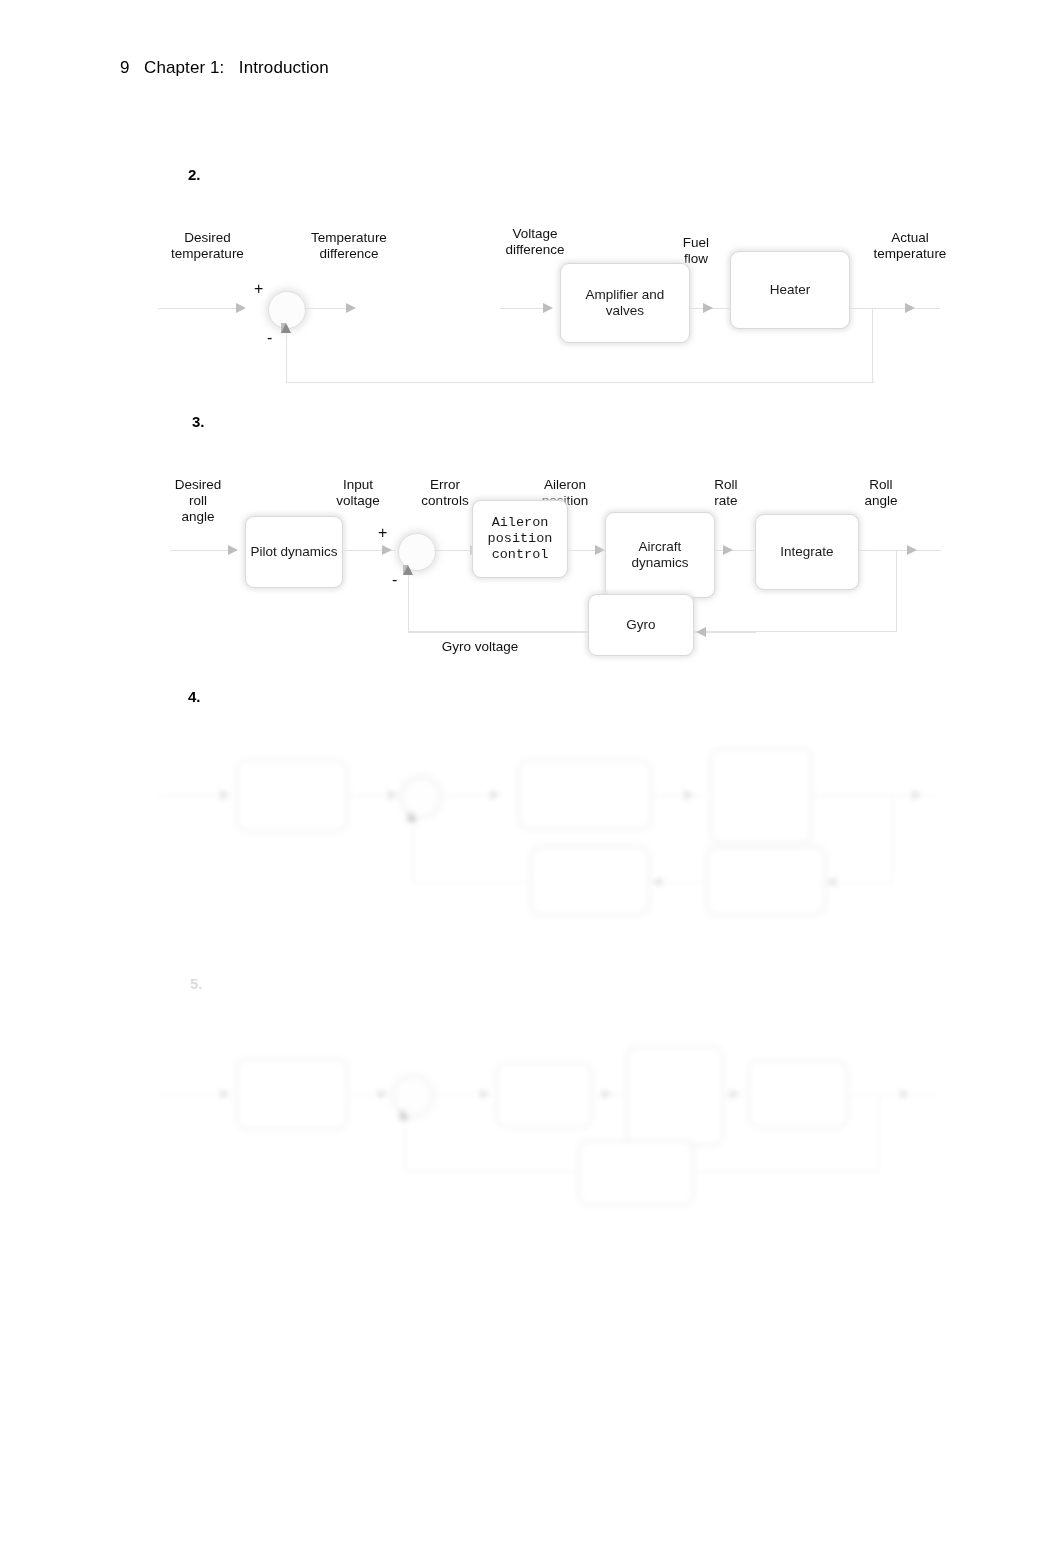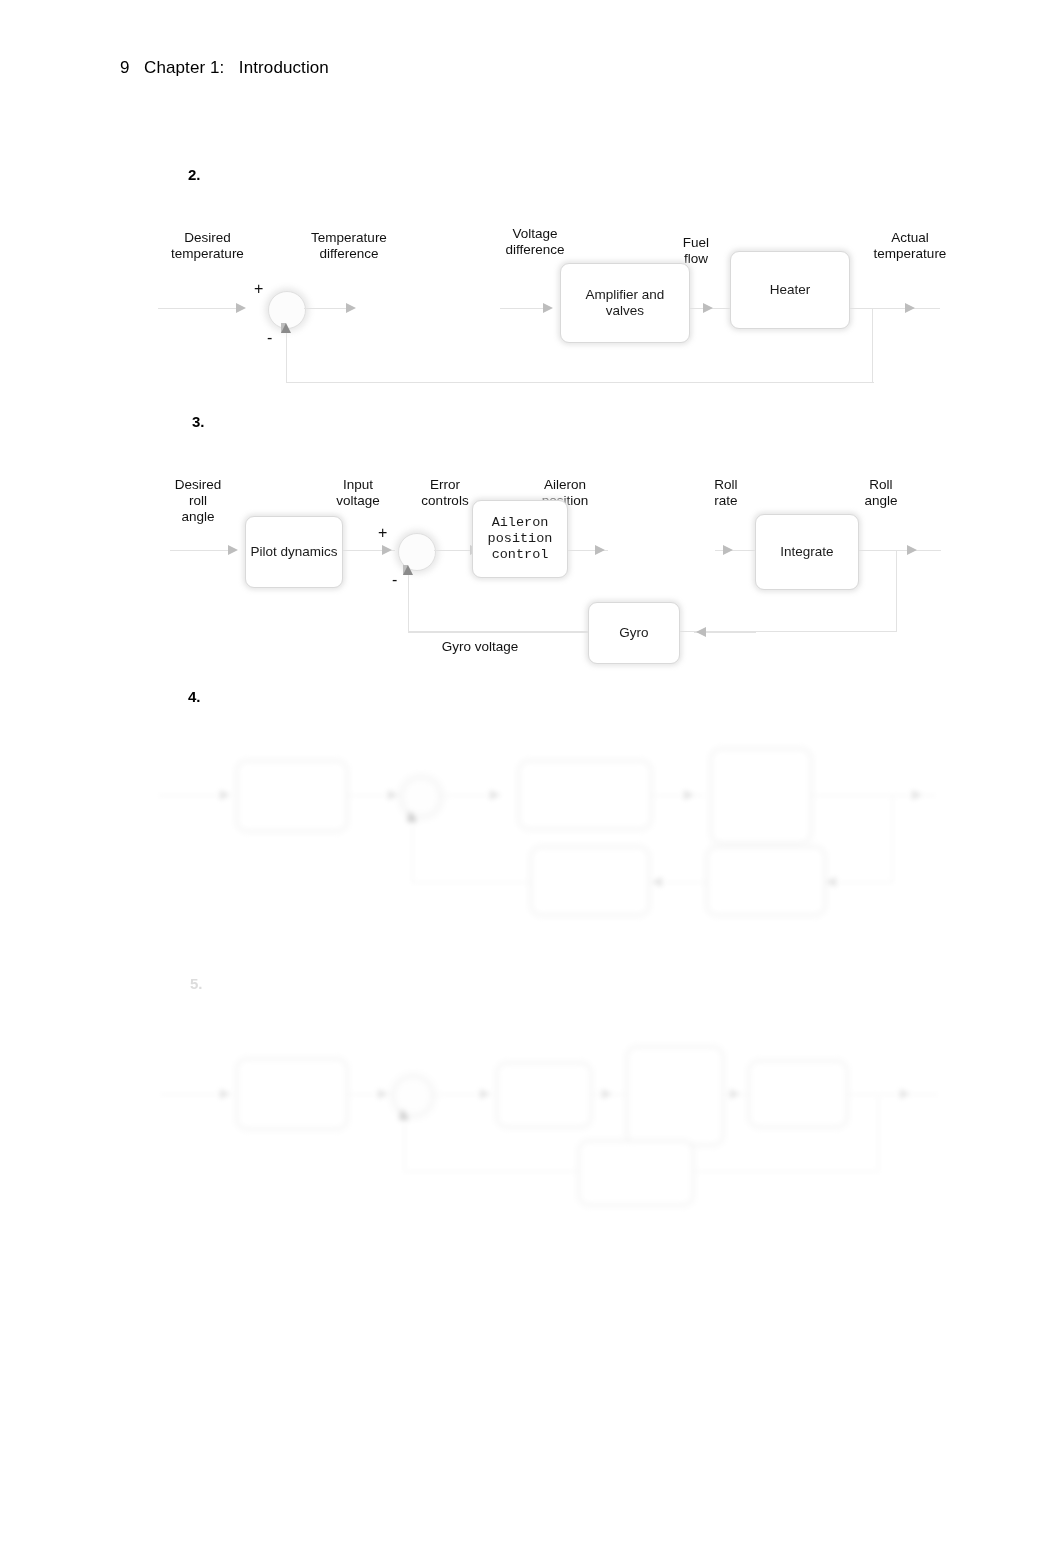--- a/index.html
+++ b/index.html
@@ -169,34 +169,36 @@
     <div class="sign" style="left:242px;top:100px;">-</div>
 
     <div class="hline" style="left:284px;top:78px;width:40px;"></div>
     <div class="arrow dim" style="left:320px;top:73px;"></div>
     <div class="block" style="left:322px;top:28px;width:96px;height:78px;font-family:Liberation Mono, monospace;">Aileron
 position
 control</div>
 
     <div class="hline" style="left:418px;top:78px;width:40px;"></div>
     <div class="arrow dim" style="left:445px;top:73px;"></div>
+    <div class="block" style="left:455px;top:40px;width:110px;height:86px;">Aircraft
+dynamics</div>
 
     <div class="hline" style="left:565px;top:78px;width:45px;"></div>
     <div class="arrow dim" style="left:573px;top:73px;"></div>
     <div class="block" style="left:605px;top:42px;width:104px;height:76px;">Integrate</div>
 
     <div class="hline" style="left:709px;top:78px;width:82px;"></div>
     <div class="arrow dim" style="left:757px;top:73px;"></div>
 
     <div class="vline" style="left:746px;top:78px;height:82px;"></div>
     <div class="hline" style="left:258px;top:159px;width:488px;"></div>
     <div class="vline" style="left:258px;top:95px;height:64px;"></div>
     <div class="arrow up dim" style="left:253px;top:93px;"></div>
 
-    <div class="block" style="left:438px;top:130px;width:92px;height:62px;">Gyro</div>
+    <div class="block" style="left:438px;top:122px;width:106px;height:62px;">Gyro</div>
     <div class="hline" style="left:544px;top:160px;width:62px;"></div>
     <div class="arrow left dim" style="left:546px;top:155px;"></div>
     <div class="hline" style="left:258px;top:160px;width:180px;"></div>
   </div>
 
   <div class="prob-num" id="prob-4">4.</div>
 
   <div class="diagram" id="diagram-4">
     <div class="sig faint" style="left:10px;top:12px;width:96px;">&nbsp;</div>
     <div class="sig faint" style="left:190px;top:0px;width:70px;">&nbsp;</div>

